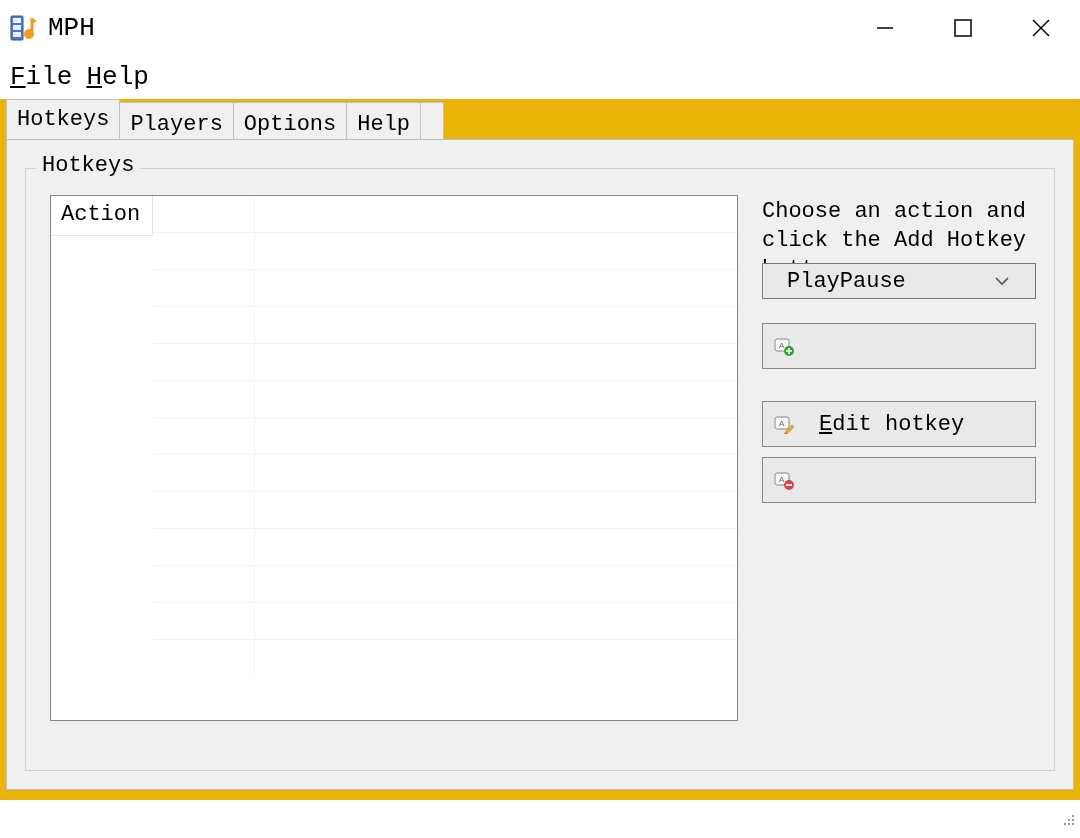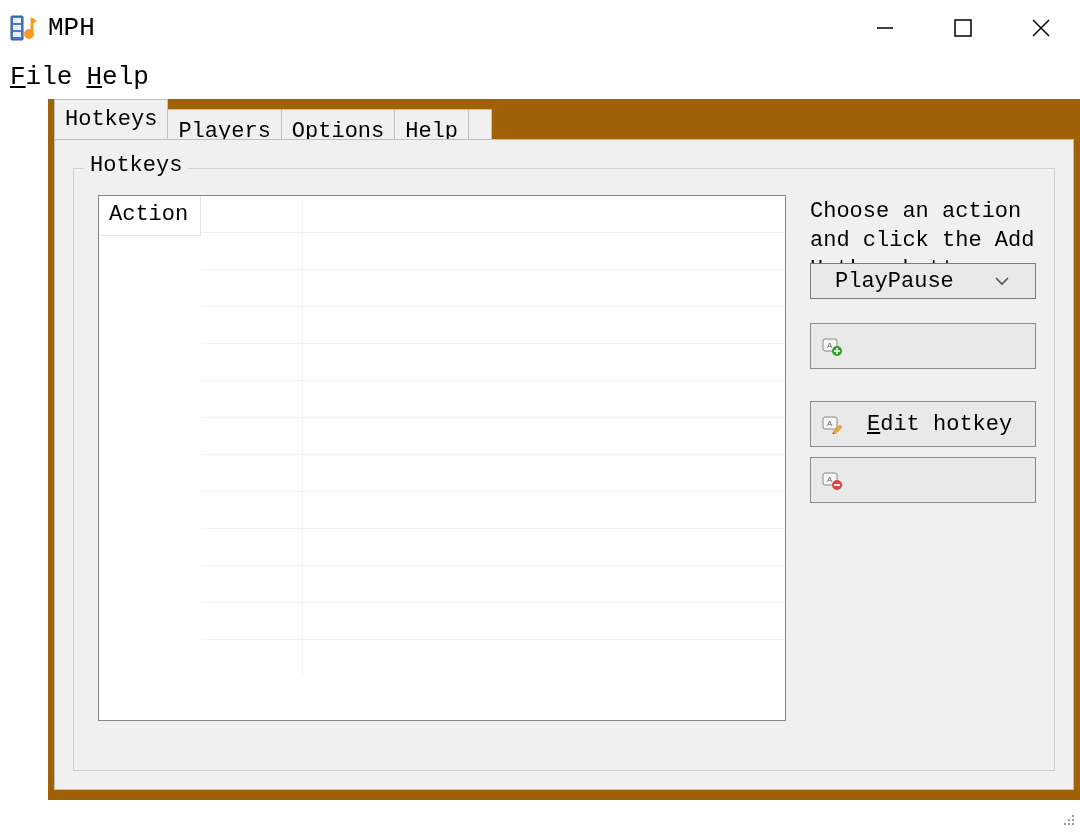--- a/index.html
+++ b/index.html
@@ -54,44 +54,43 @@
   }
   .menu-item {
     font-size: 26px;
     padding: 2px 2px;
   }
   .ul { text-decoration: underline; }
 
   
   .client {
     flex: 1;
-    background: #a16207;
+    background: #eab308;
     border-top: 1px solid #ffffff;
     position: relative;
-    margin-left: 48px;
   }
 
   
   .tabstrip {
     display: flex;
     align-items: flex-end;
     padding-left: 6px;
     height: 40px;
   }
   .tab {
     height: 44px;
     padding: 0 10px;
     display: flex; align-items: center;
     font-size: 22px;
     border: 1px solid #bfbfbf;
     border-bottom: none;
     background: #f0f0f0;
     margin-right: -1px;
     position: relative;
-    top: 14px;
+    top: 7px;
   }
   .tab.active {
     background: #f0f0f0;
     border-bottom: 1px solid #f0f0f0;
     z-index: 2;
     height: 40px;
     top: 0px;
   }
   .tab.extra-sep {
     width: 24px; padding:0;

